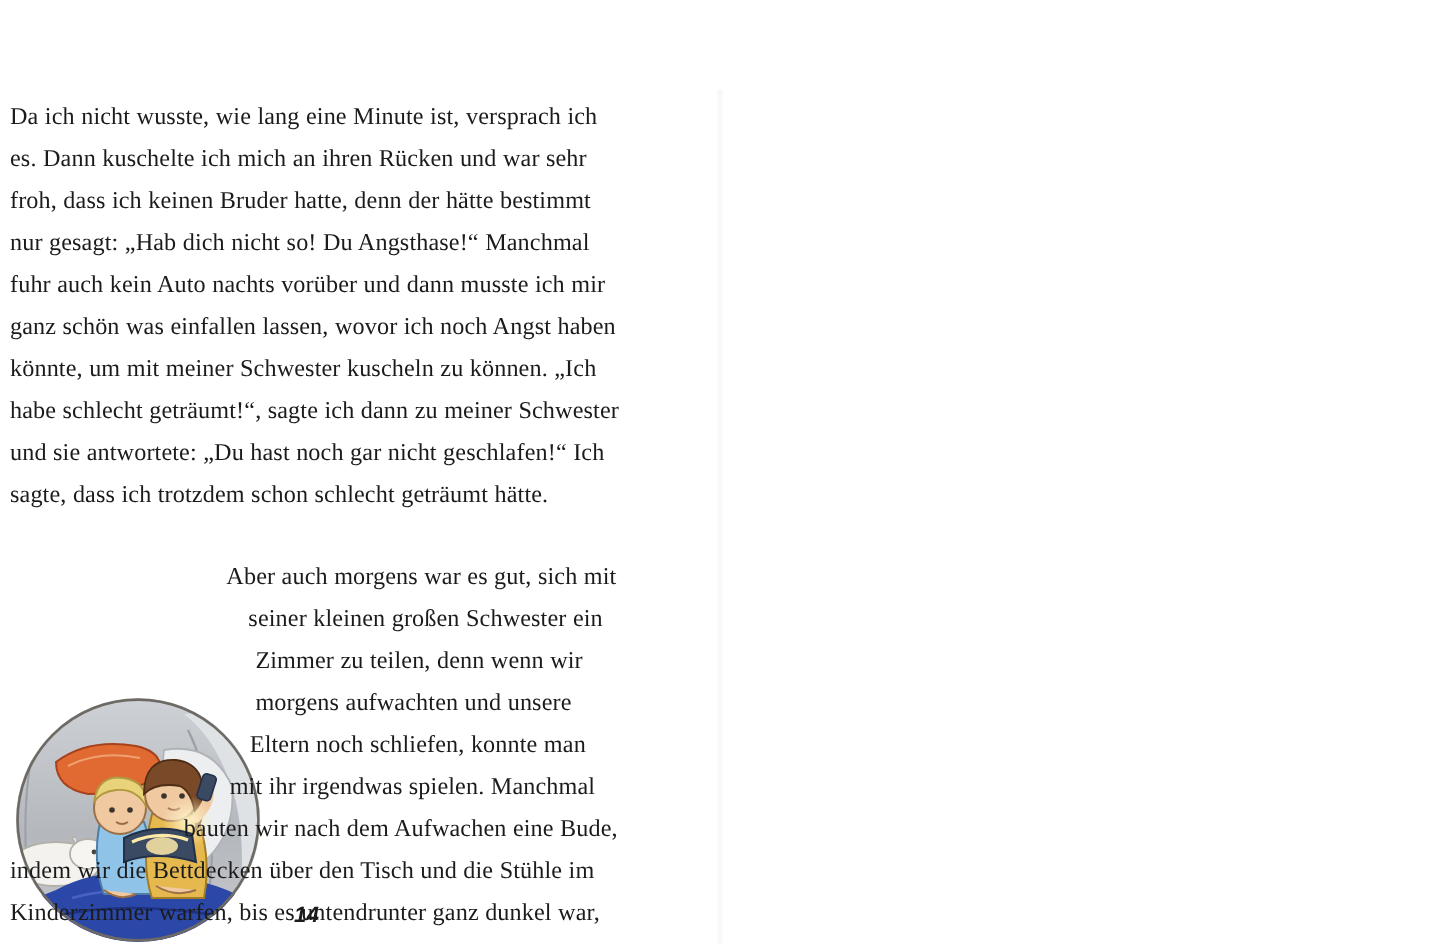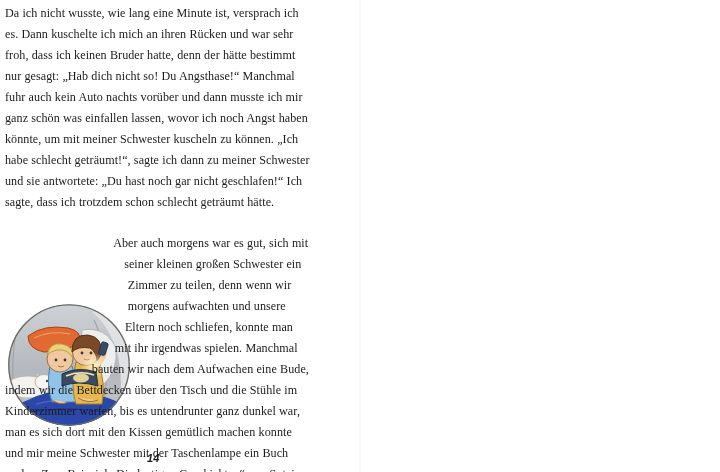--- a/index.html
+++ b/index.html
@@ -12,20 +12,21 @@
     height: 472px;
     overflow: hidden;
     font-family: "Liberation Serif", "DejaVu Serif", serif;
     color: #1b1b1b;
     position: relative;
   }
   .spread {
     position: absolute;
     inset: 0;
     display: block;
+    margin-top: 45px;
   }
   .page {
     position: absolute;
     top: 0;
     bottom: 0;
   }
   .page-left  { left: 0;   width: 360px; }
   .page-right { left: 360px; width: 360px; }
 
   .gutter {

